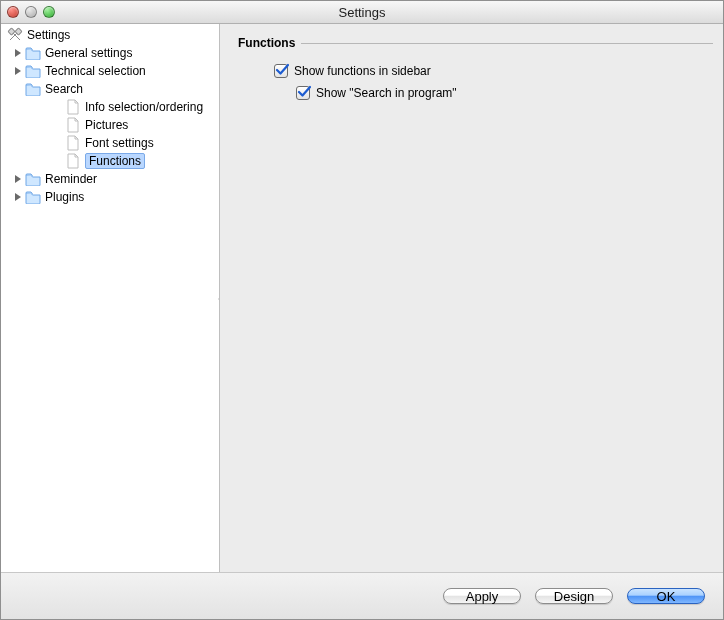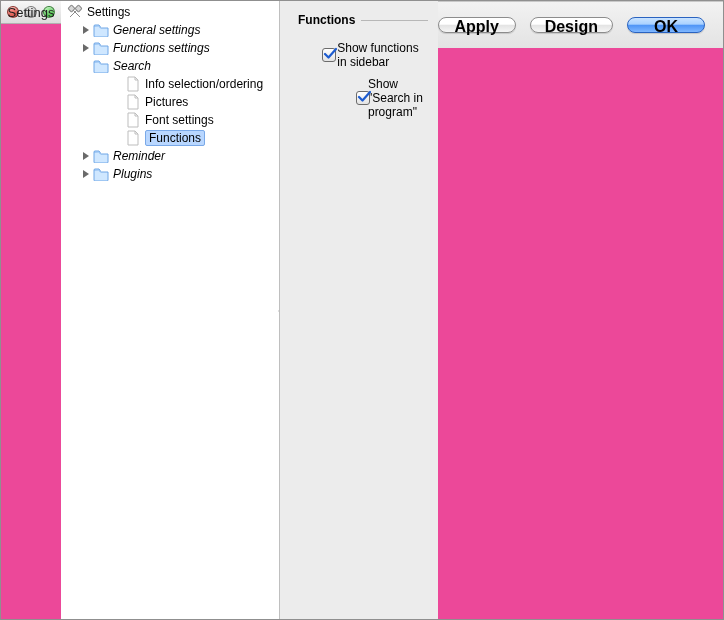--- a/index.html
+++ b/index.html
@@ -8,22 +8,23 @@
     font-family: "Lucida Grande", "Helvetica Neue", Arial, sans-serif;
     font-size: 12px;
     color: #000;
     background: #fff;
   }
   .window {
     width: 724px;
     height: 620px;
     box-sizing: border-box;
     border: 1px solid #8f8f8f;
-    background: #ec4899;
-    display: flex;
+    background: #22c55e;
+    display: flex;
+    flex-direction: column;
     position: relative;
   }
   
   .titlebar {
     height: 22px;
     display: flex;
     align-items: center;
     padding: 0 6px;
     background: linear-gradient(to bottom, #f7f7f7 0%, #dcdcdc 100%);
     border-bottom: 1px solid #b0b0b0;
@@ -109,21 +110,21 @@
   .tree-label {
     font-size: 12px;
   }
   .leaf .tree-label { }
   .selected .tree-label {
     background: #b9d7ff;
     border: 1px solid #7aa9e8;
     padding: 0 3px;
     border-radius: 2px;
   }
-  .indent-1 { padding-left: 20px; font-style: italic; }
+  .indent-1 { padding-left: 12px; }
   .indent-2 { padding-left: 52px; }
 
   
   .folder-svg { width: 16px; height: 14px; }
   .file-svg { width: 14px; height: 16px; }
 
   
   .panel {
     flex: 1;
     display: flex;
@@ -142,21 +143,21 @@
     border-bottom: 1px solid #b7b7b7;
     margin-left: 6px;
     height: 0;
   }
   .opt-row {
     display: flex;
     align-items: center;
     margin-bottom: 8px;
   }
   .opt-row.sub { margin-left: 58px; }
-  .opt-row.main { margin-left: 24px; }
+  .opt-row.main { margin-left: 36px; }
   .chk {
     appearance: none;
     width: 14px;
     height: 14px;
     border: 1px solid #6b6b6b;
     border-radius: 3px;
     background: linear-gradient(#fff, #e3e3e3);
     margin-right: 6px;
     position: relative;
     cursor: pointer;
@@ -195,26 +196,25 @@
     align-items: center;
     padding-right: 18px;
     gap: 14px;
   }
   .aqua-btn {
     min-width: 78px;
     height: 16px;
     border-radius: 11px;
     border: 1px solid #8c8c8c;
     background: linear-gradient(to bottom, #ffffff 0%, #ffffff 45%, #e3e3e3 50%, #f5f5f5 100%);
-    font-size: 16px;
+    font-size: 13px;
     color: #000;
     padding: 0 14px;
     cursor: pointer;
     box-shadow: 0 1px 1px rgba(0,0,0,0.15);
-    font-weight: bold;
   }
   .aqua-btn.default {
     border: 1px solid #2a63c0;
     background: linear-gradient(to bottom, #c9e3ff 0%, #a9d1ff 45%, #4d93f6 50%, #7fb7ff 100%);
     color: #000;
   }
 </style>
 </head>
 <body>
 
@@ -267,21 +267,21 @@
           <svg viewBox="0 0 8 8">
               <polygon class="arrow-shape" points="1,0 7,4 1,8"></polygon>
             </svg>
         </span>
         <span class="tree-icon">
           <svg class="folder-svg" viewBox="0 0 16 14">
             <path d="M1 3 h5 l1.5 2 H15 v8 a1 1 0 0 1 -1 1 H2 a1 1 0 0 1 -1 -1 Z" fill="#cfe7ff" stroke="#6ea6e6"></path>
             <path d="M1 3 a1 1 0 0 1 1 -1 h4 l1.5 2" fill="#b9d9fb" stroke="#6ea6e6"></path>
           </svg>
         </span>
-        <span class="tree-label">Functions settings</span>
+        <span class="tree-label">Technical selection</span>
       </div>
 
 
       <div class="tree-row indent-1">
         <span class="arrow-placeholder"></span>
         <span class="tree-icon">
           <svg class="folder-svg" viewBox="0 0 16 14">
             <path d="M1 3 h5 l1.5 2 H15 v8 a1 1 0 0 1 -1 1 H2 a1 1 0 0 1 -1 -1 Z" fill="#cfe7ff" stroke="#6ea6e6"></path>
             <path d="M1 3 a1 1 0 0 1 1 -1 h4 l1.5 2" fill="#b9d9fb" stroke="#6ea6e6"></path>
           </svg>

